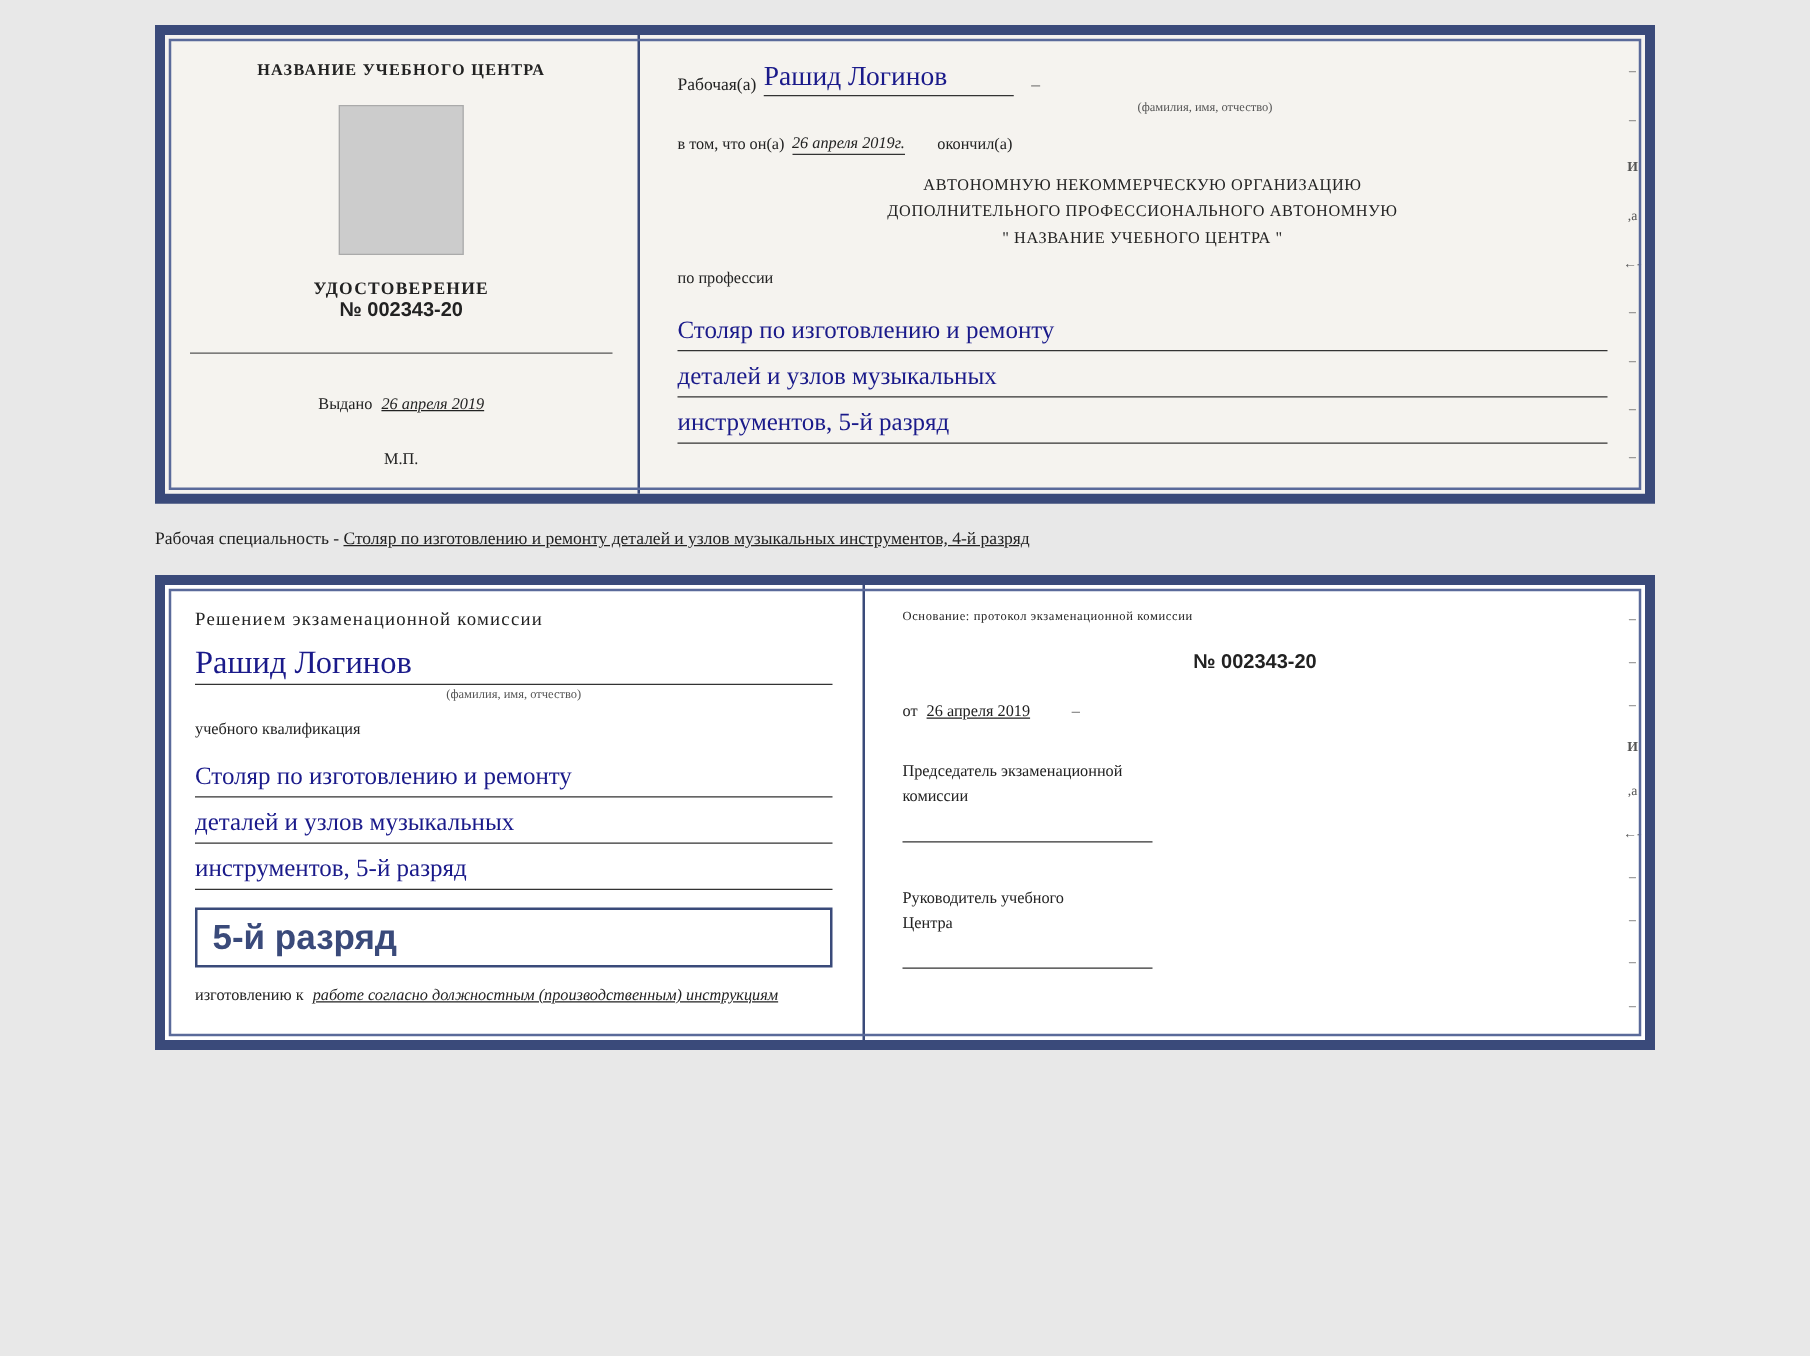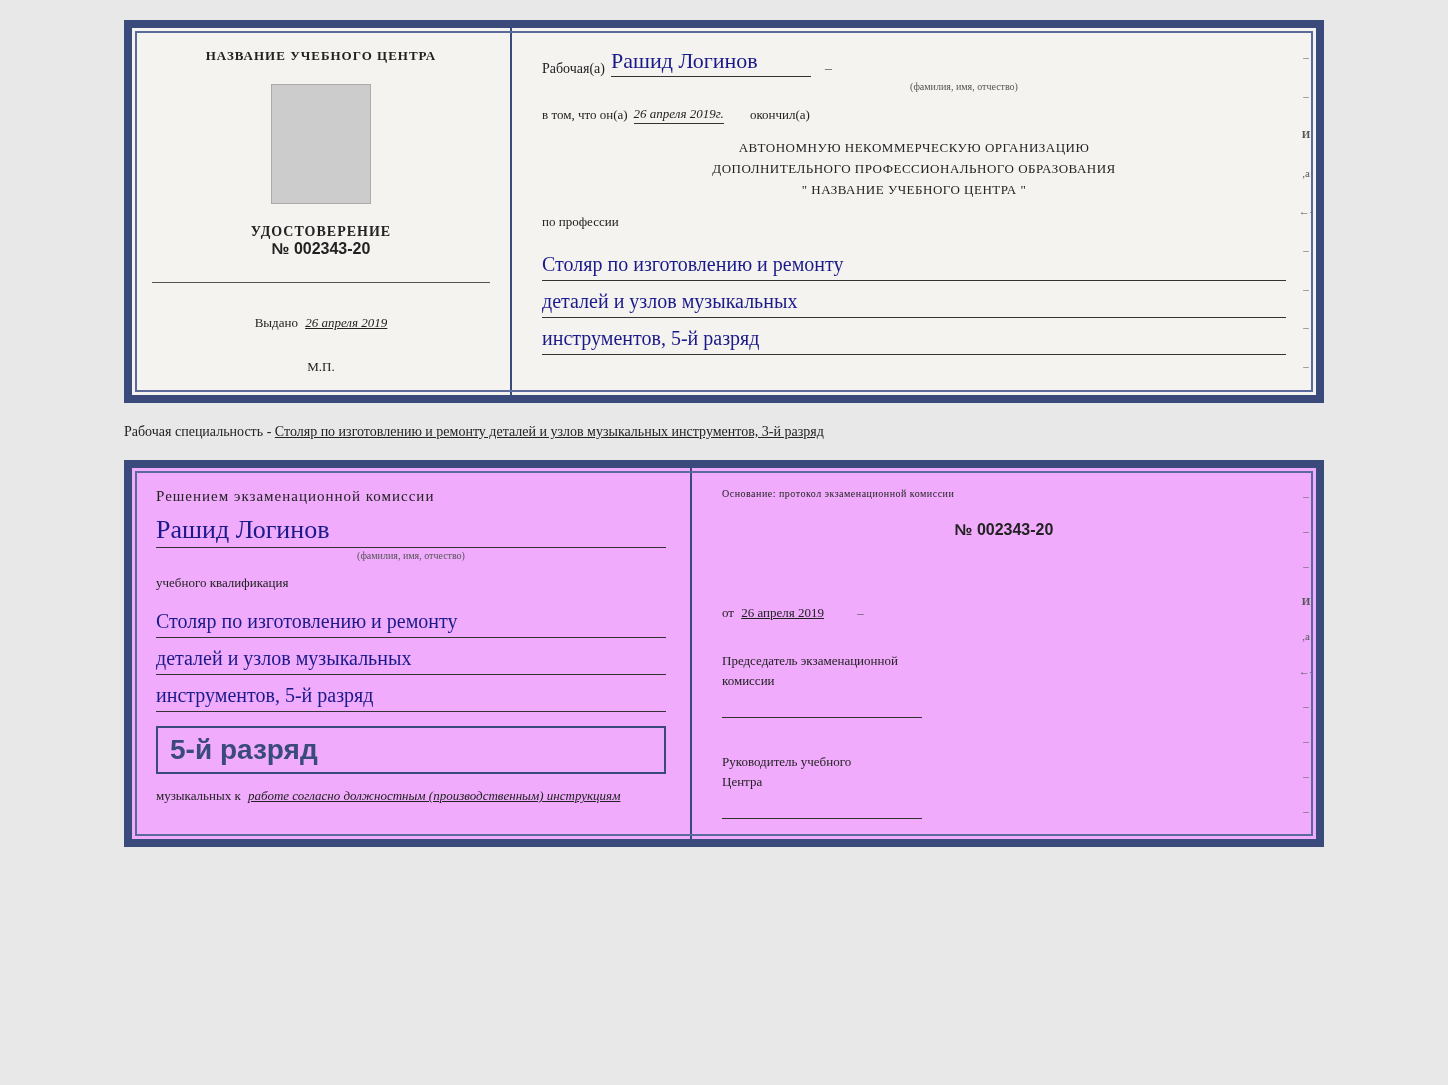--- a/index.html
+++ b/index.html
@@ -191,21 +191,21 @@
 
     .description-text .underlined {
       text-decoration: underline;
       color: #222;
     }
 
     
     .cert-bottom {
       display: flex;
       border: 8px solid #3a4a7a;
-      background: #f0abfc;
+      background: #ffffff;
       position: relative;
       min-height: 380px;
     }
 
     .cert-bottom::before {
       content: '';
       position: absolute;
       inset: 3px;
       border: 2px solid #5a6a9a;
       pointer-events: none;
@@ -290,21 +290,20 @@
       font-weight: bold;
       color: #222;
       font-family: Arial, sans-serif;
       text-align: center;
       margin: 8px 0;
     }
 
     .ot-date {
       font-size: 13px;
       color: #222;
-      margin-top: 44px;
     }
 
     .chairman-block {
       margin-top: 16px;
     }
 
     .role-title {
       font-size: 13px;
       color: #222;
       line-height: 1.5;
@@ -375,21 +374,21 @@
       </div>
 
       <div class="vtom-row">
         <span>в том, что он(а)</span>
         <span class="date-underline ital">26 апреля 2019г.</span>
         <span style="margin-left:20px;">окончил(а)</span>
       </div>
 
       <div class="org-block">
         <div>АВТОНОМНУЮ НЕКОММЕРЧЕСКУЮ ОРГАНИЗАЦИЮ</div>
-        <div>ДОПОЛНИТЕЛЬНОГО ПРОФЕССИОНАЛЬНОГО ОБРАЗОВАНИЯ</div>
+        <div>ДОПОЛНИТЕЛЬНОГО ПРОФЕССИОНАЛЬНОГО АВТОНОМНУЮ</div>
         <div>"  НАЗВАНИЕ УЧЕБНОГО ЦЕНТРА  "</div>
       </div>
 
       <div class="po-professii">по профессии</div>
 
       <div class="qualification-lines">
         <span class="handwritten-profession">Столяр по изготовлению и ремонту</span>
         <span class="handwritten-profession">деталей и узлов музыкальных</span>
         <span class="handwritten-profession">инструментов, 5-й разряд</span>
       </div>
@@ -402,21 +401,21 @@
         <span class="dash-mark">←-</span>
         <span class="dash-mark">–</span>
         <span class="dash-mark">–</span>
         <span class="dash-mark">–</span>
         <span class="dash-mark">–</span>
       </div>
     </div>
   </div>
 
   <div class="description-text">
-    <span>Рабочая специальность - </span><span class="underlined">Столяр по изготовлению и ремонту деталей и узлов музыкальных инструментов, 3-й разряд</span>
+    <span>Рабочая специальность - </span><span class="underlined">Столяр по изготовлению и ремонту деталей и узлов музыкальных инструментов, 4-й разряд</span>
   </div>
 
   <div class="cert-bottom">
 
     <div class="cert-bottom-left">
 
       <div class="resheniem-text" style="letter-spacing:1px; font-size:15px;">Решением экзаменационной комиссии</div>
 
       <div class="name-block">
         <div class="handwritten-name" style="font-size:26px;">Рашид Логинов</div>
@@ -429,21 +428,21 @@
         <span class="handwritten-profession">Столяр по изготовлению и ремонту</span>
         <span class="handwritten-profession">деталей и узлов музыкальных</span>
         <span class="handwritten-profession">инструментов, 5-й разряд</span>
       </div>
 
       <div class="bold-rank-box">
         <span class="bold-rank-text">5-й разряд</span>
       </div>
 
       <div class="dopuskaetsya-row">
-        <span>музыкальных к</span>
+        <span>изготовлению к</span>
         <span class="italic-underline" style="margin-left:4px;">работе согласно должностным (производственным) инструкциям</span>
       </div>
     </div>
 
     <div class="cert-bottom-right">
 
       <div class="osnovanie-text" style="letter-spacing:0.5px; font-size:10px;">Основание: протокол экзаменационной комиссии</div>
 
       <div class="protocol-number">№  002343-20</div>
 

